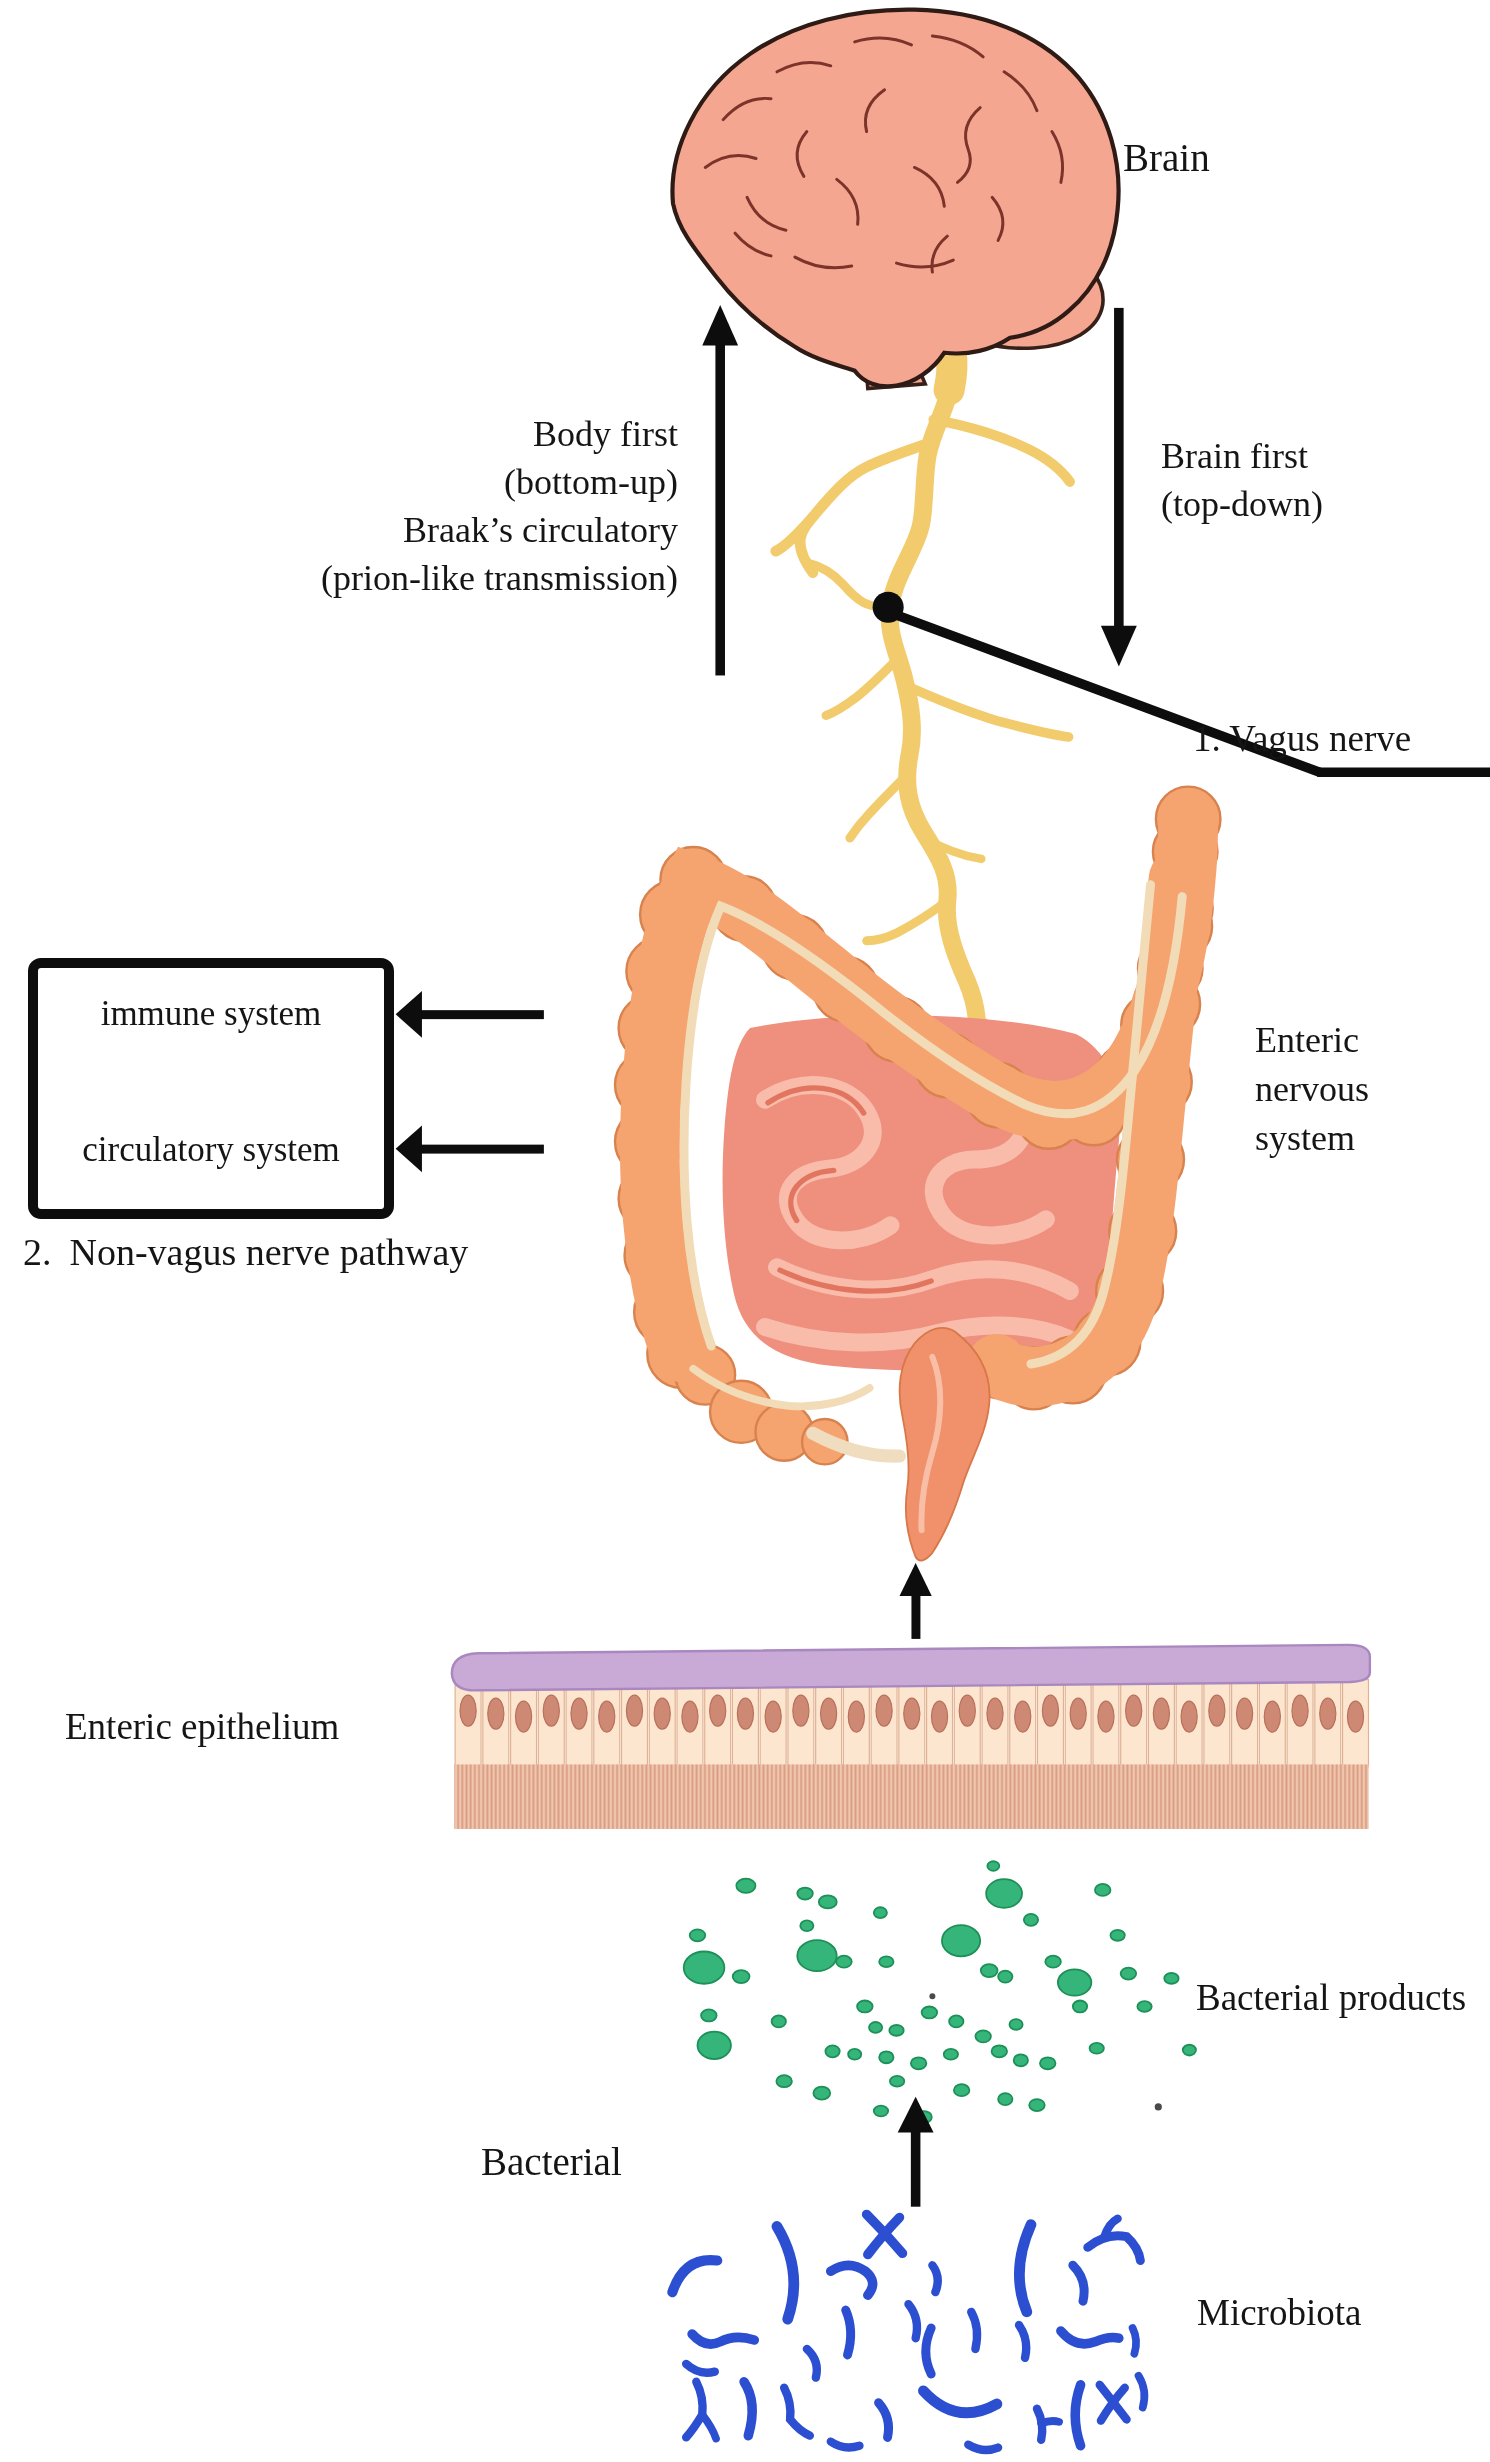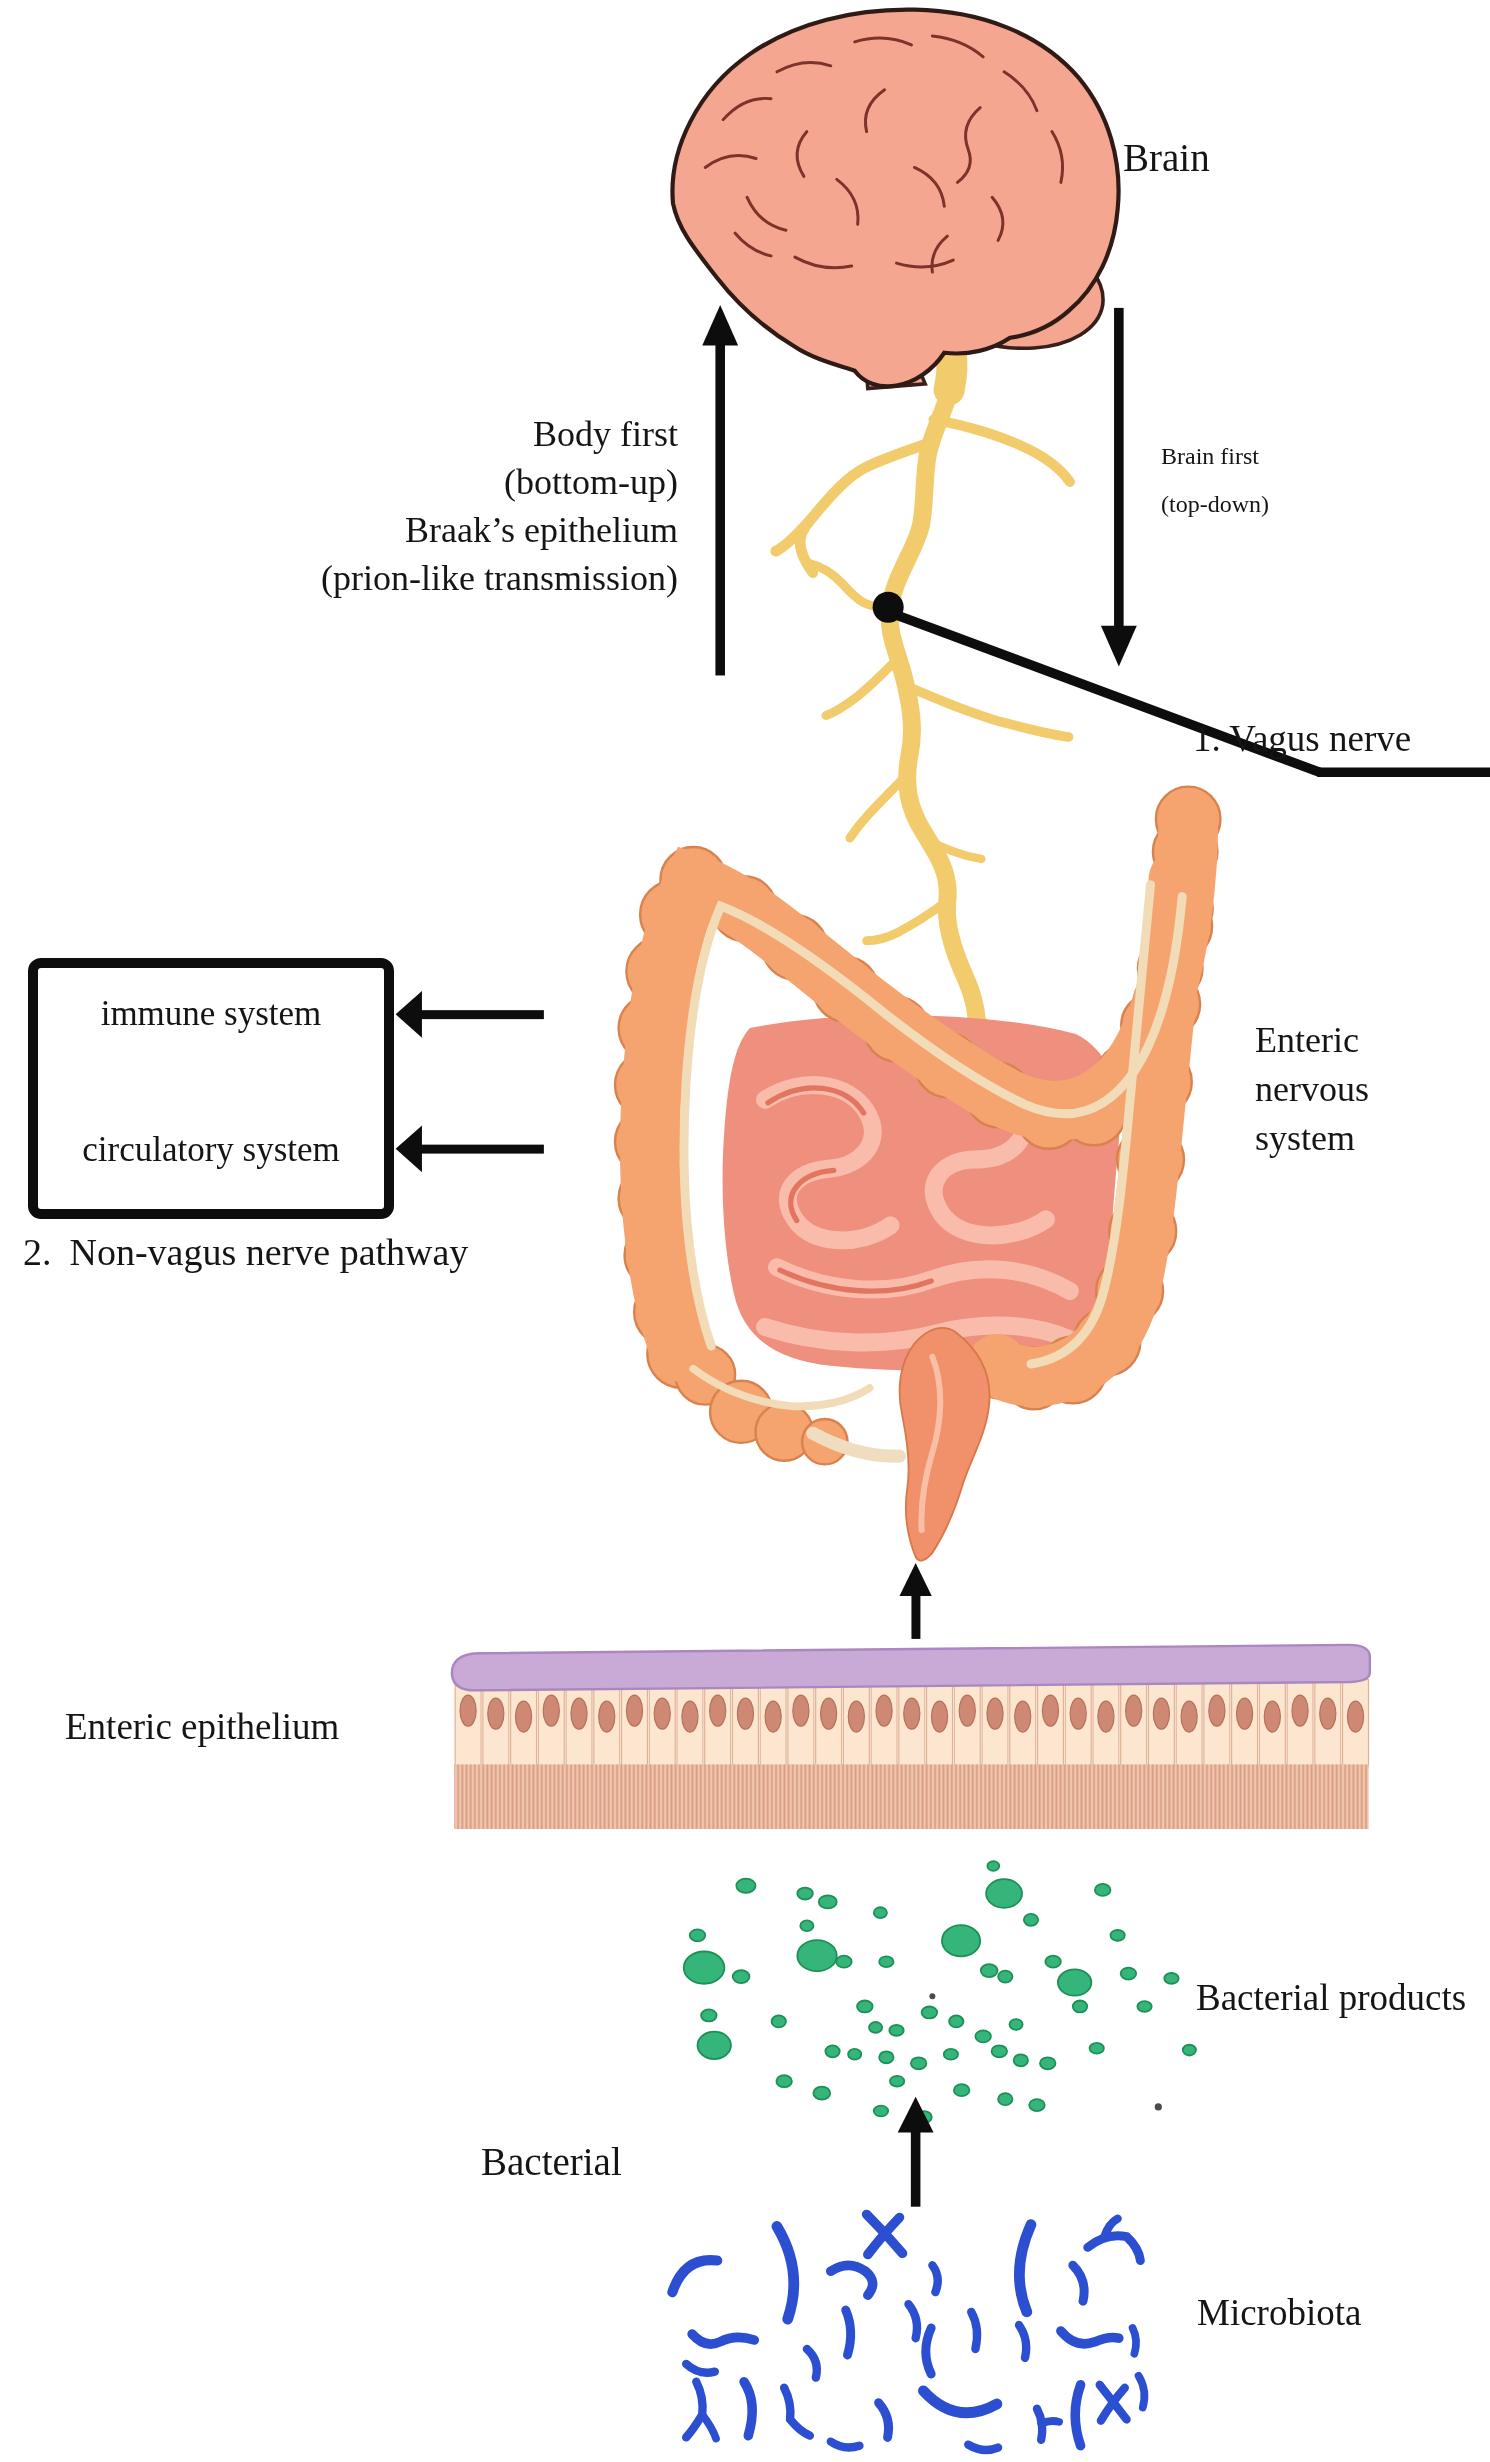--- a/index.html
+++ b/index.html
@@ -2,21 +2,21 @@
 <html style="font-size:9.6px"><head>
 <meta charset="utf-8">
 <style>
   html,body{margin:0;padding:0;background:#fff;}
   .canvas{position:relative;width:1490px;height:2462px;background:#ffffff;overflow:hidden;
           font-family:"Liberation Serif", serif;color:#151515;}
   svg.art{position:absolute;left:0;top:0;}
   .lbl{position:absolute;white-space:nowrap;}
   #brainLbl{left:1075px;top:135px;font-size:39px;margin-left:48px;}
   #bodyFirst{right:812px;top:410px;font-size:36px;line-height:48px;text-align:right;margin-left:12px;}
-  #brainFirst{left:1161px;top:432px;font-size:24px;line-height:48px;}
+  #brainFirst{left:1161px;top:432px;font-size:36px;line-height:48px;}
   #vagusLbl{left:1193px;top:717px;font-size:37px;}
   #ensLbl{left:1255px;top:1016px;font-size:36px;line-height:49px;}
   #sysBox{position:absolute;left:27.5px;top:958px;width:366px;height:261px;box-sizing:border-box;
           border:10.2px solid #0d0d0d;border-radius:13px;}
   #immuneLbl{left:39px;top:994px;width:344px;text-align:center;font-size:35px;}
   #circLbl{left:39px;top:1130px;width:344px;text-align:center;font-size:35px;}
   #nonVagus{left:23px;top:1230px;font-size:38px;}
   #nonVagus .num{margin-right:18px;}
   #epiLbl{left:65px;top:1705px;font-size:37px;}
   #bactLbl{left:1196px;top:1976px;font-size:37px;}
@@ -385,21 +385,21 @@
     <path d="M1620,4090 Q1645,4105 1670,4095" stroke-width="14"></path>
     <path d="M1905,3975 Q1920,4000 1912,4028" stroke-width="13"></path>
   </g>
 </svg>
 
 <div class="lbl" id="brainLbl">Brain</div>
 
 <div class="lbl" id="bodyFirst">
   <div>Body first</div>
   <div>(bottom-up)</div>
-  <div>Braak’s epithelium</div>
+  <div>Braak’s circulatory</div>
   <div>(prion-like transmission)</div>
 </div>
 
 <div class="lbl" id="brainFirst">
   <div>Brain first</div>
   <div>(top-down)</div>
 </div>
 
 <div class="lbl" id="vagusLbl">1. Vagus nerve</div>
 

